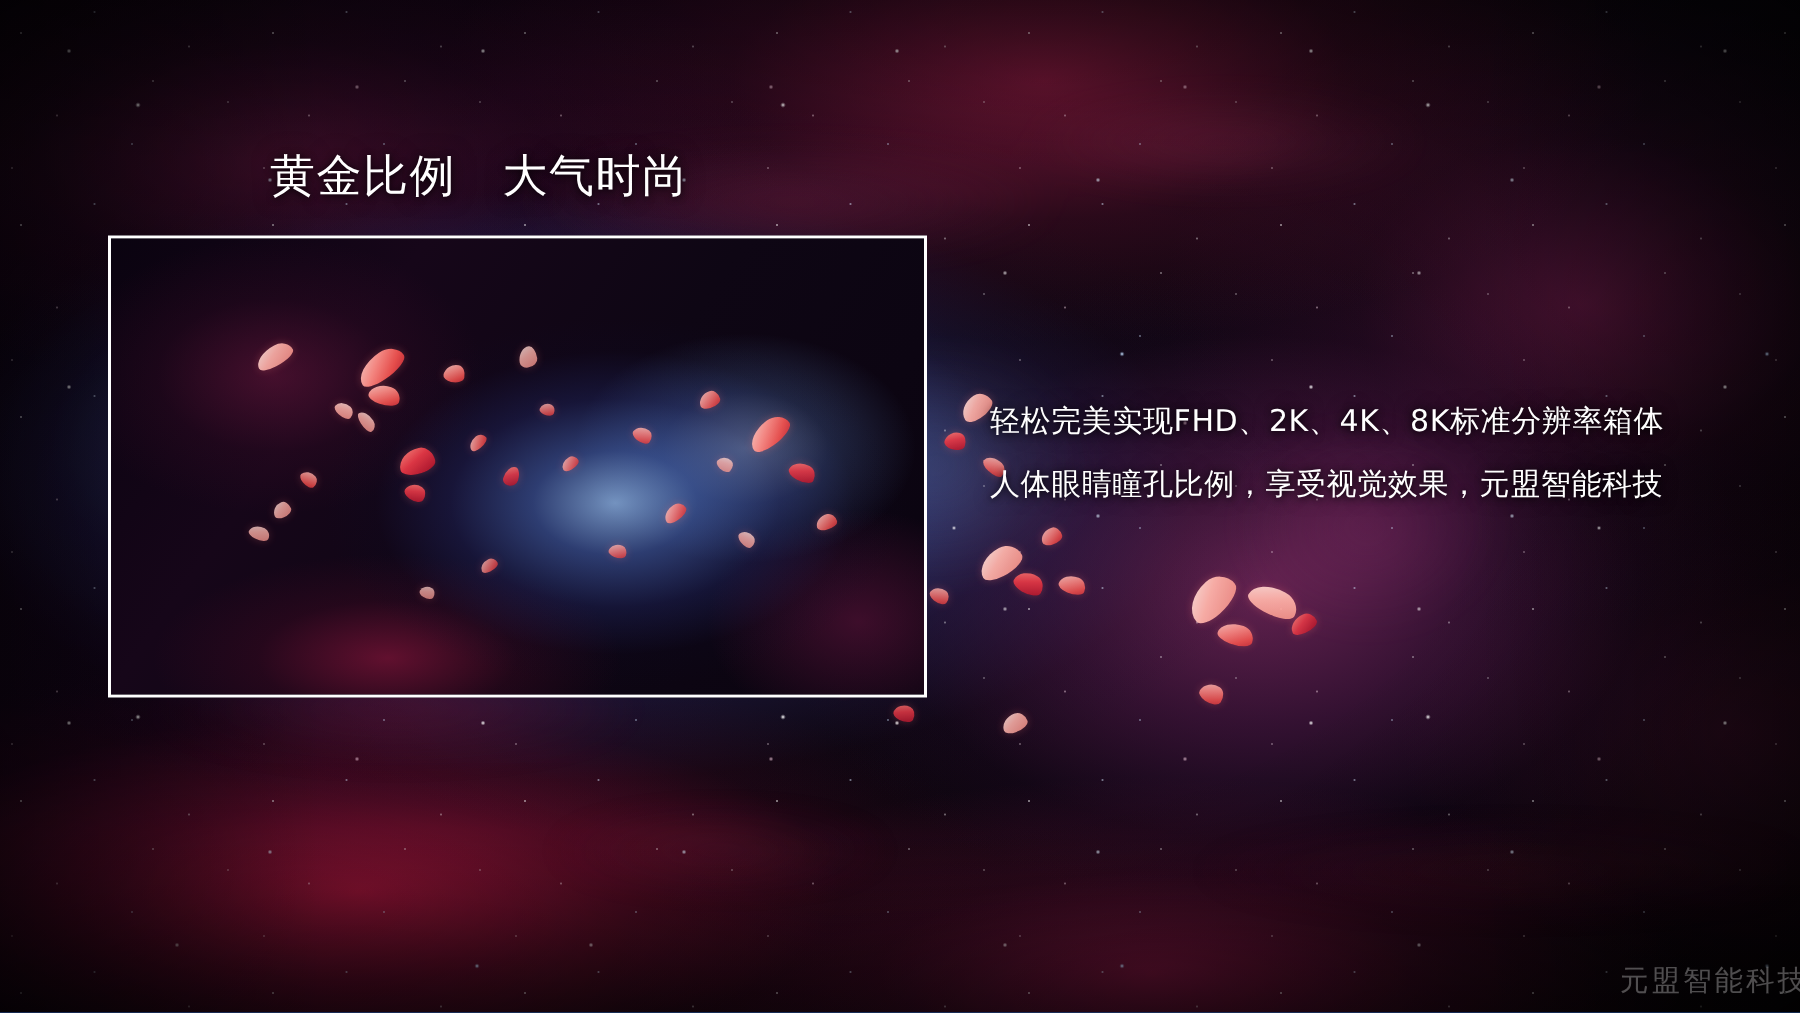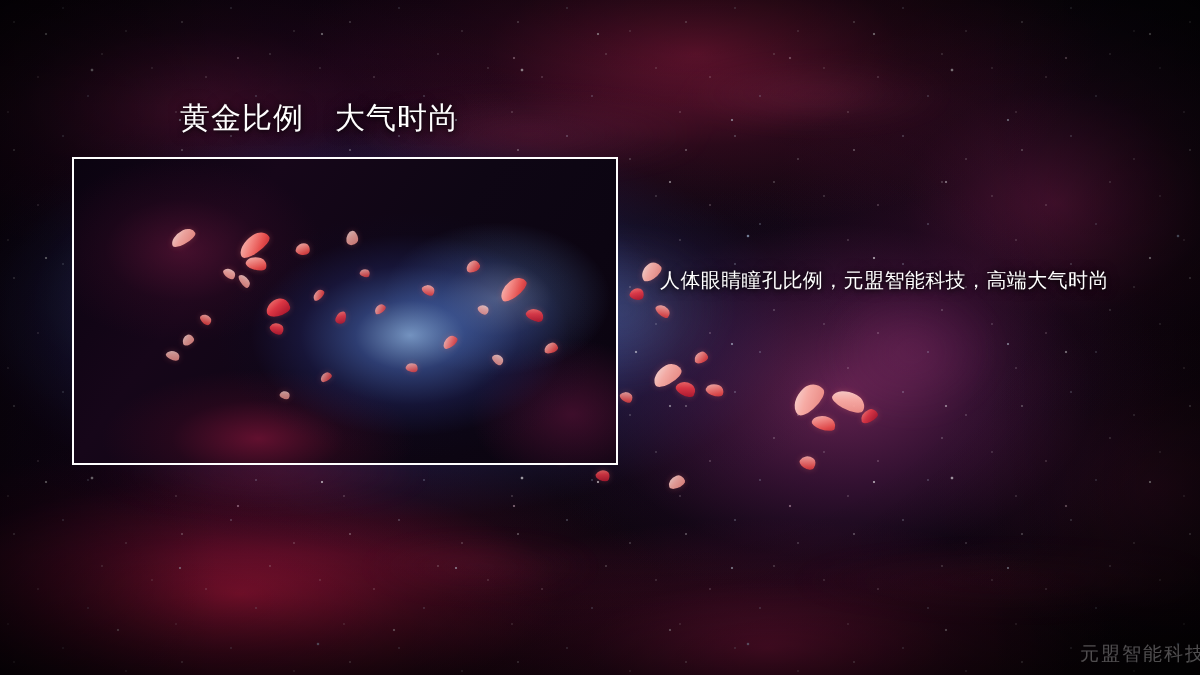--- a/index.html
+++ b/index.html
@@ -299,18 +299,19 @@
         <div class="petal" style="left: 424px; top: 122px; width: 30px; height: 16px; opacity: 0.94; transform: rotate(-36deg);"></div>
         <div class="petal deep" style="left: 452px; top: 150px; width: 18px; height: 12px; opacity: 0.9; transform: rotate(28deg);"></div>
         <div class="petal" style="left: 470px; top: 184px; width: 14px; height: 10px; opacity: 0.84; transform: rotate(-14deg);"></div>
         <div class="petal pale" style="left: 418px; top: 196px; width: 12px; height: 9px; opacity: 0.8; transform: rotate(52deg);"></div>
         <div class="petal" style="left: 246px; top: 214px; width: 12px; height: 8px; opacity: 0.78; transform: rotate(-26deg);"></div>
         <div class="petal pale" style="left: 206px; top: 232px; width: 10px; height: 8px; opacity: 0.74; transform: rotate(30deg);"></div>
       </div>
   </div>
 
   <div id="body-copy">
-    <div class="body-line">人体眼睛瞳孔比例，元盟智能科技，高端大气时尚</div>
+    <div class="body-line">轻松完美实现FHD、2K、4K、8K标准分辨率箱体</div>
+    <div class="body-line">人体眼睛瞳孔比例，享受视觉效果，元盟智能科技</div>
   </div>
 
   <div id="watermark">元盟智能科技</div>
 
 </div>
 
 </body></html>

